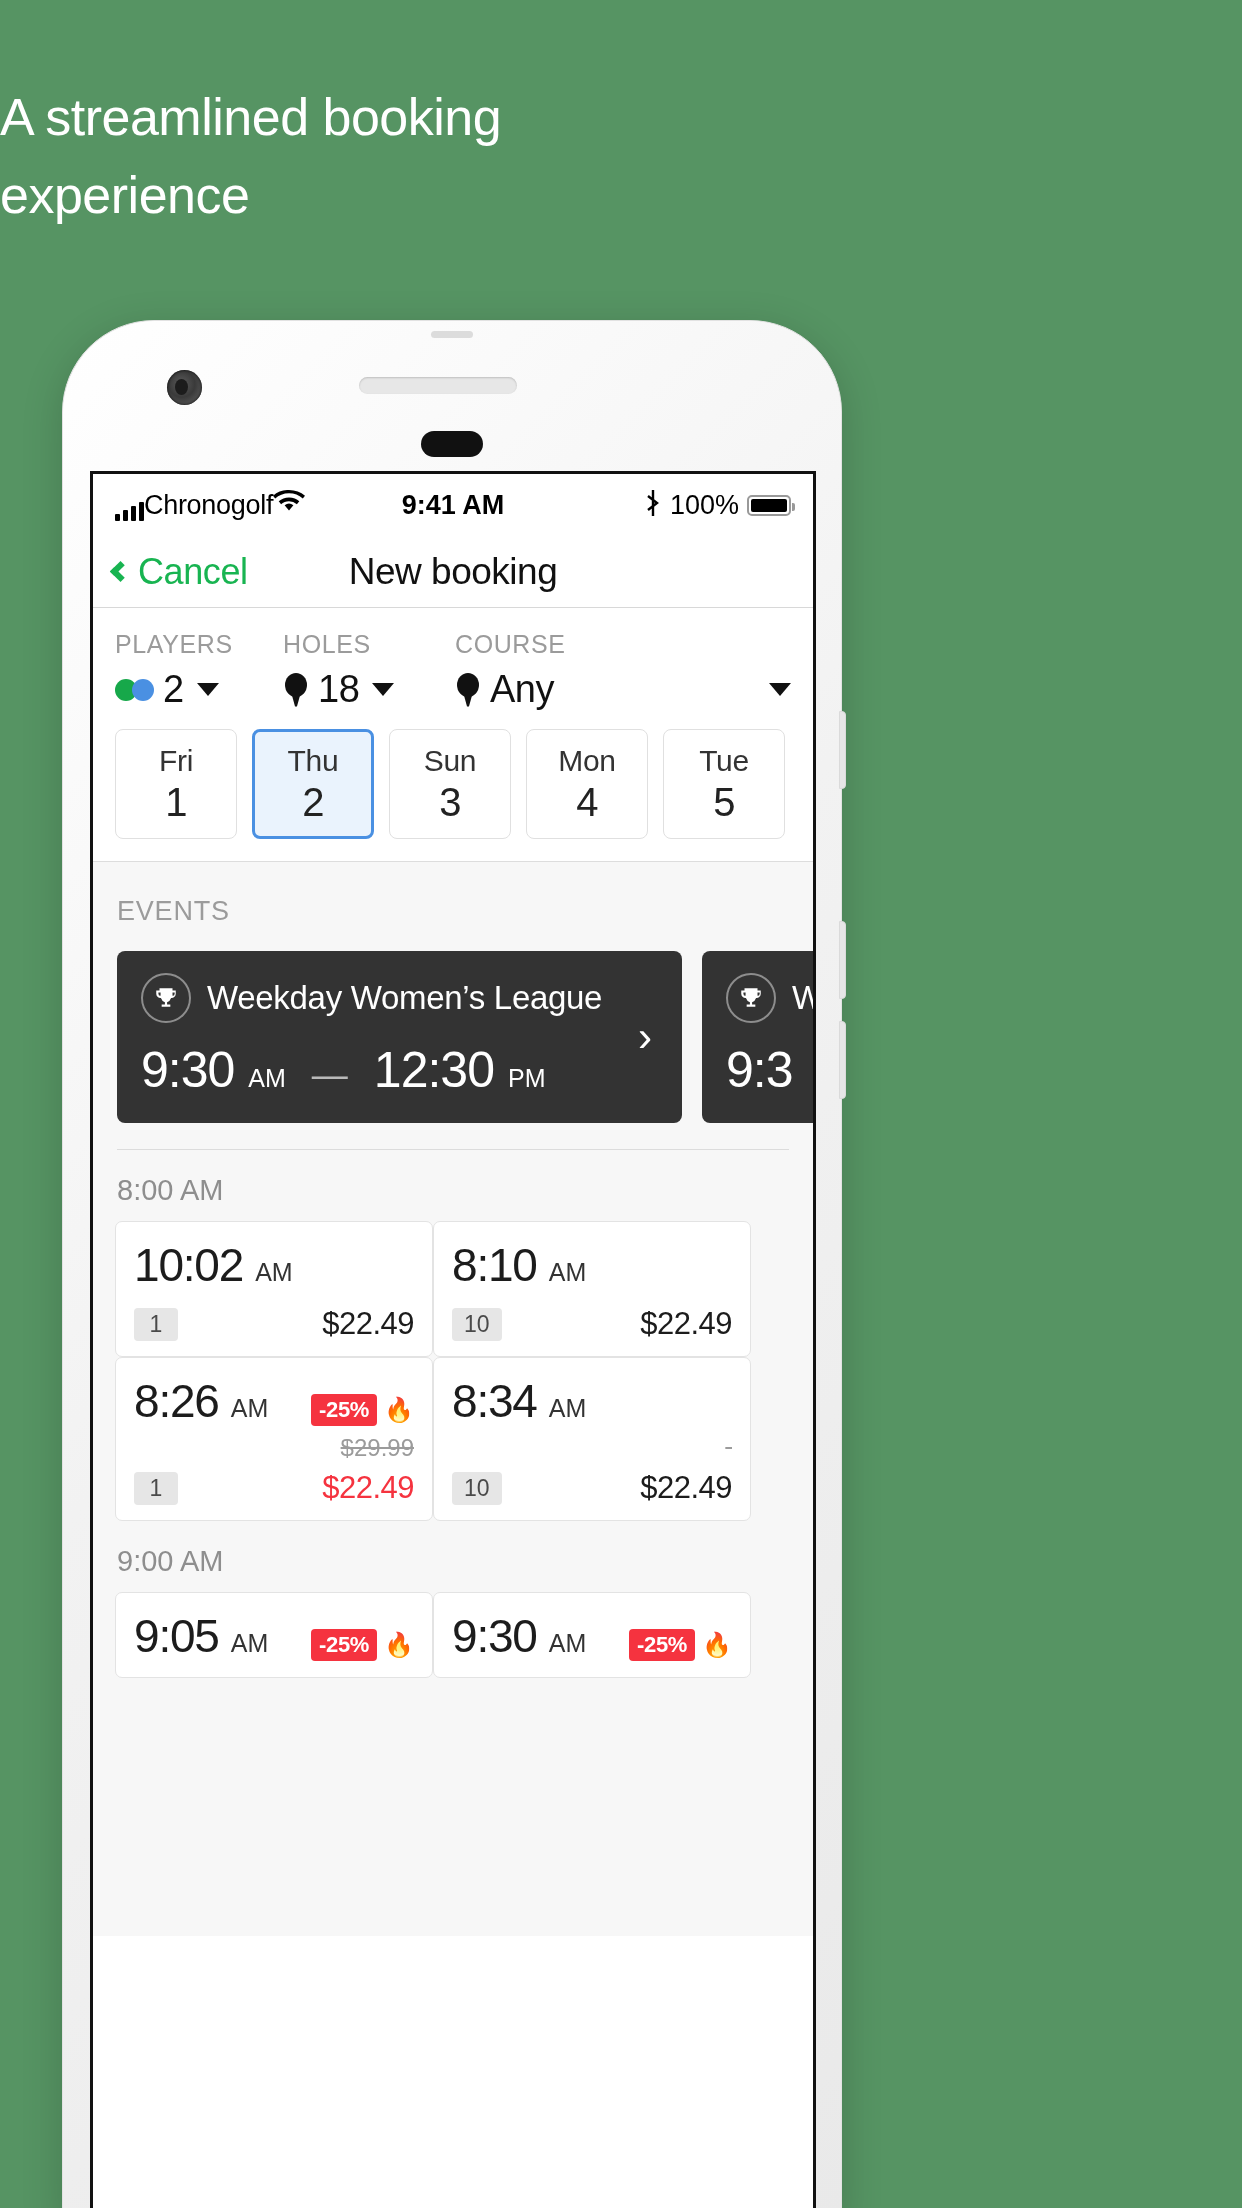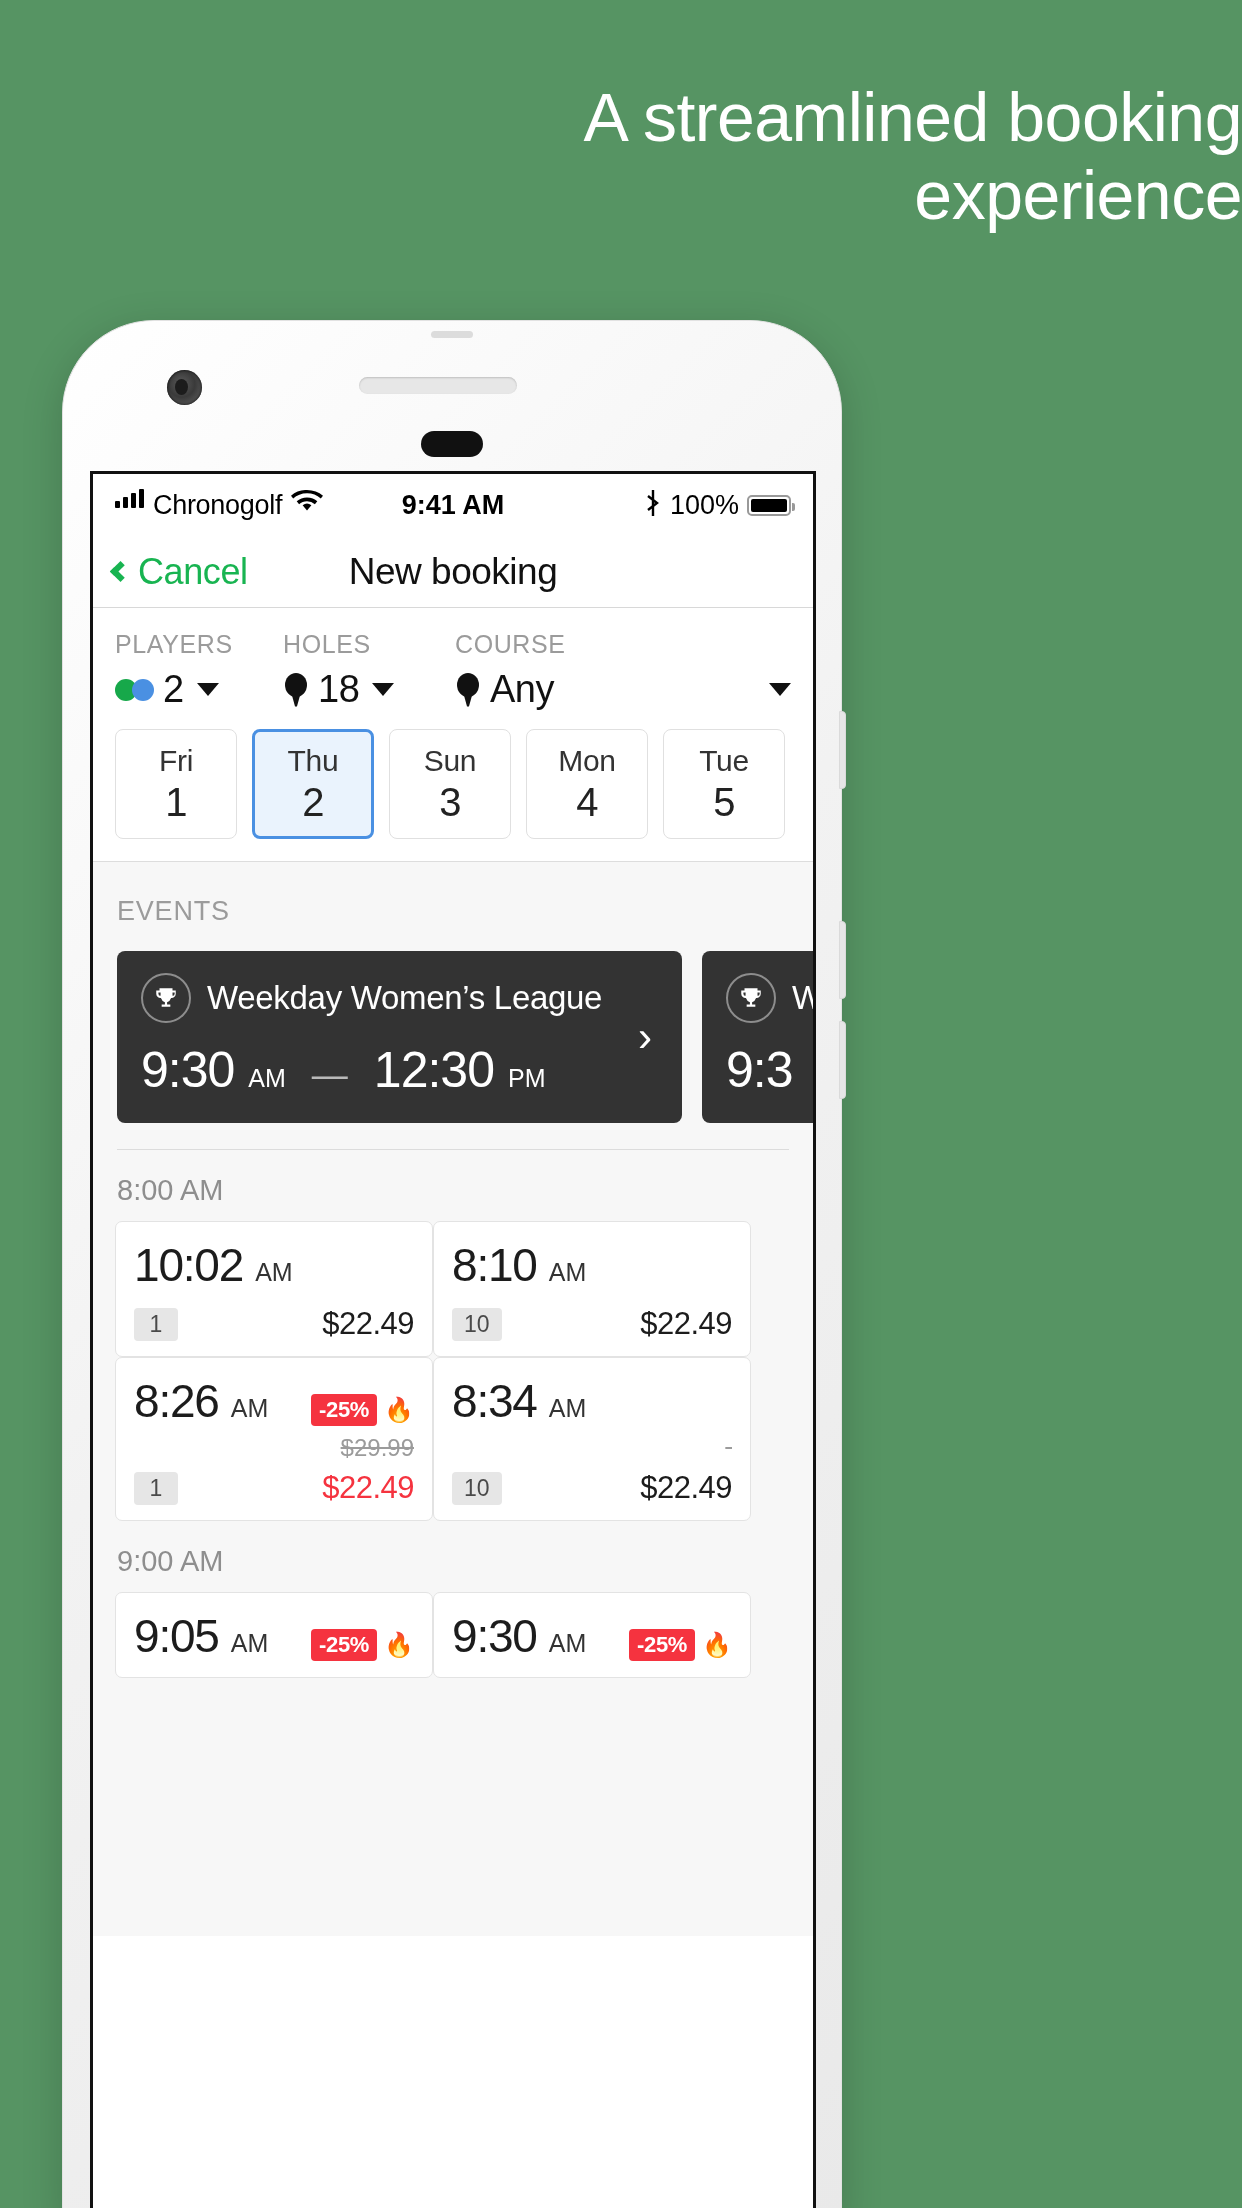--- a/index.html
+++ b/index.html
@@ -8,23 +8,23 @@
     background:#569463;
     font-family:"Liberation Sans", sans-serif;
     overflow:hidden;
     position:relative;
   }
 
   
   .headline {
     position:absolute;
     top:78px; left:0; width:1242px;
-    text-align:right;
+    text-align:left;
     color:#ffffff;
-    font-size:68px;
+    font-size:52px;
     line-height:78px;
     font-weight:400;
     letter-spacing:-0.5px;
   }
 
   
   .device {
     position:absolute;
     left:62px;
     top:320px;
@@ -109,21 +109,21 @@
     height:62px;
     display:flex;
     align-items:center;
     padding:0 22px;
     font-size:27px;
     font-weight:600;
     color:#000;
     background:#fff;
     position:relative;
   }
-  .sb-left{ display:flex; align-items:flex-start; gap:9px; }
+  .sb-left{ display:flex; align-items:flex-end; }
   .sig-bars{ display:flex; align-items:flex-end; gap:3px; height:18px;}
   .sig-bars i{ display:block; width:5px; background:#000; border-radius:1px;}
   .sig-bars i:nth-child(1){height:7px}
   .sig-bars i:nth-child(2){height:11px}
   .sig-bars i:nth-child(3){height:15px}
   .sig-bars i:nth-child(4){height:19px}
   .carrier{font-size:27px;font-weight:400;letter-spacing:-0.3px;}
   .sb-center{
     position:absolute; left:0; right:0; text-align:center;
     font-size:27px; font-weight:600; pointer-events:none;

